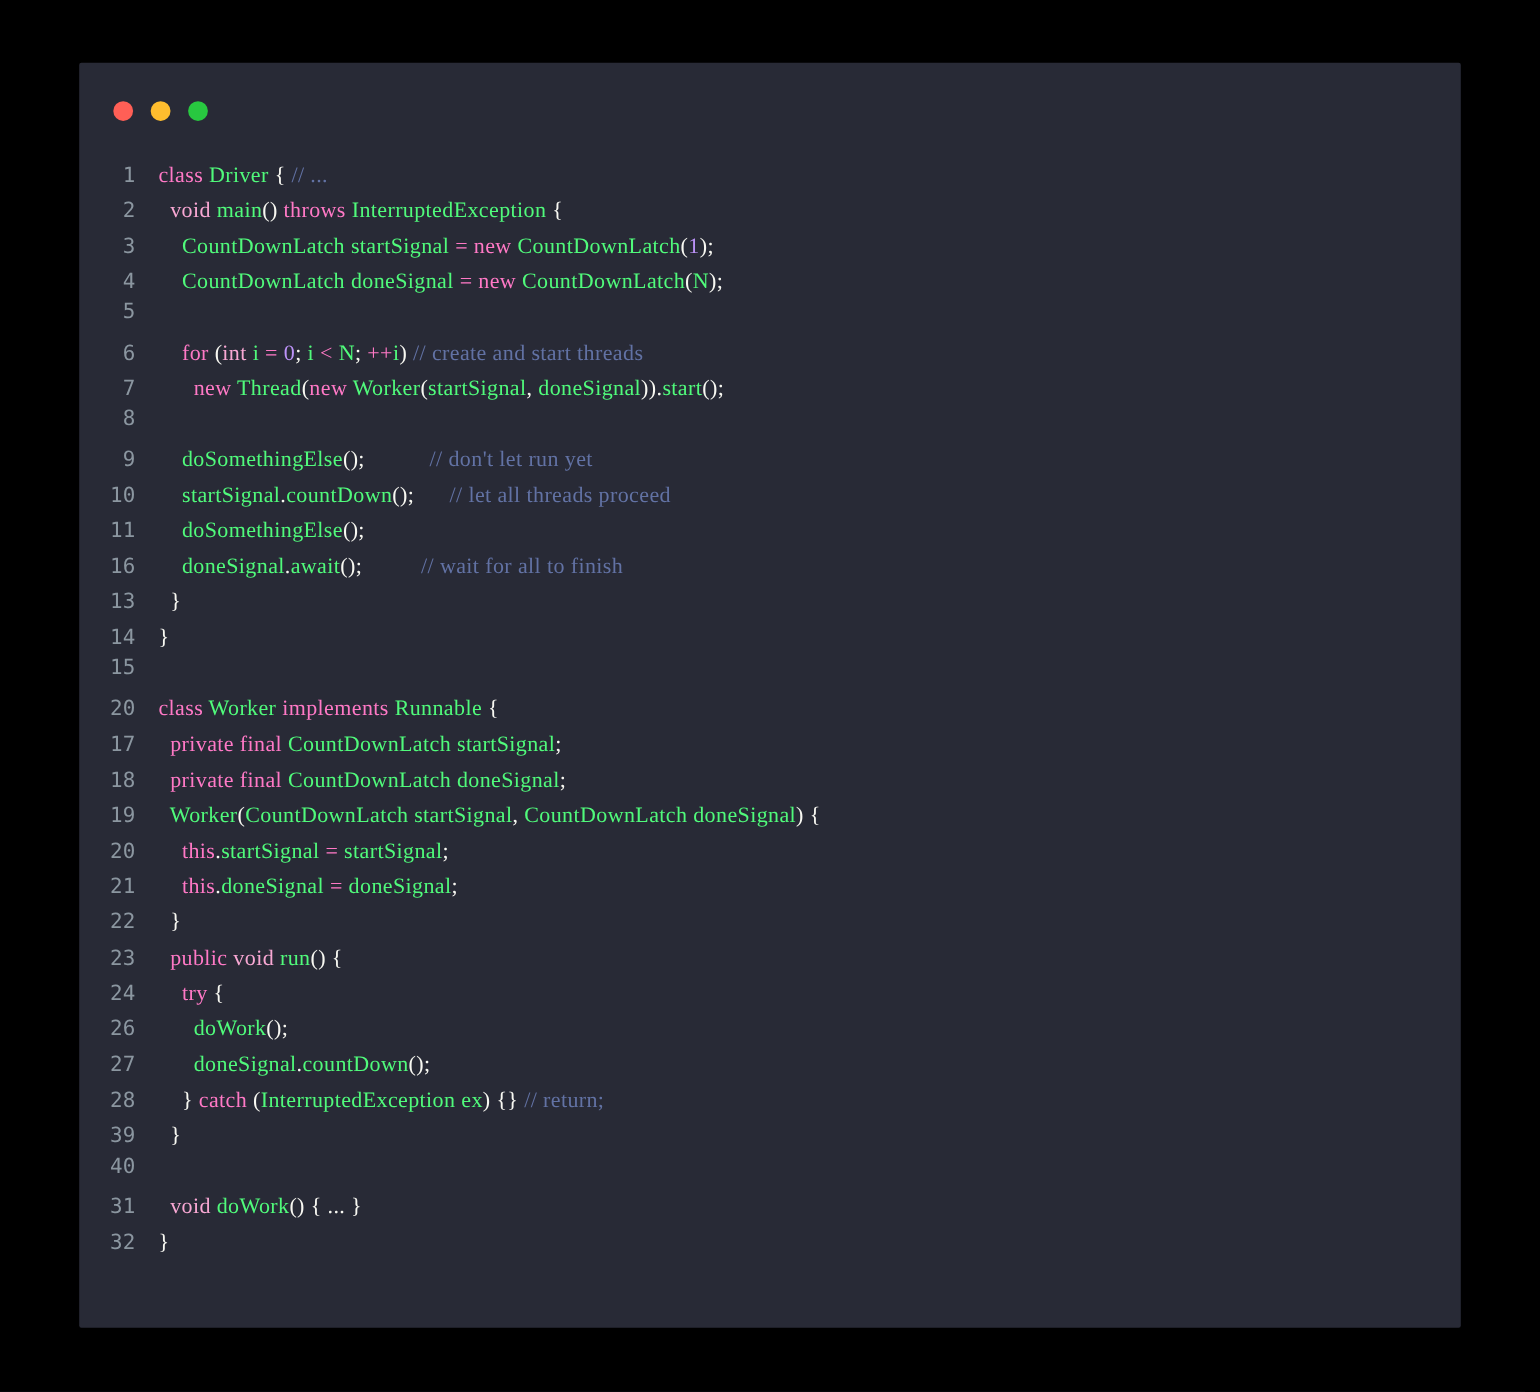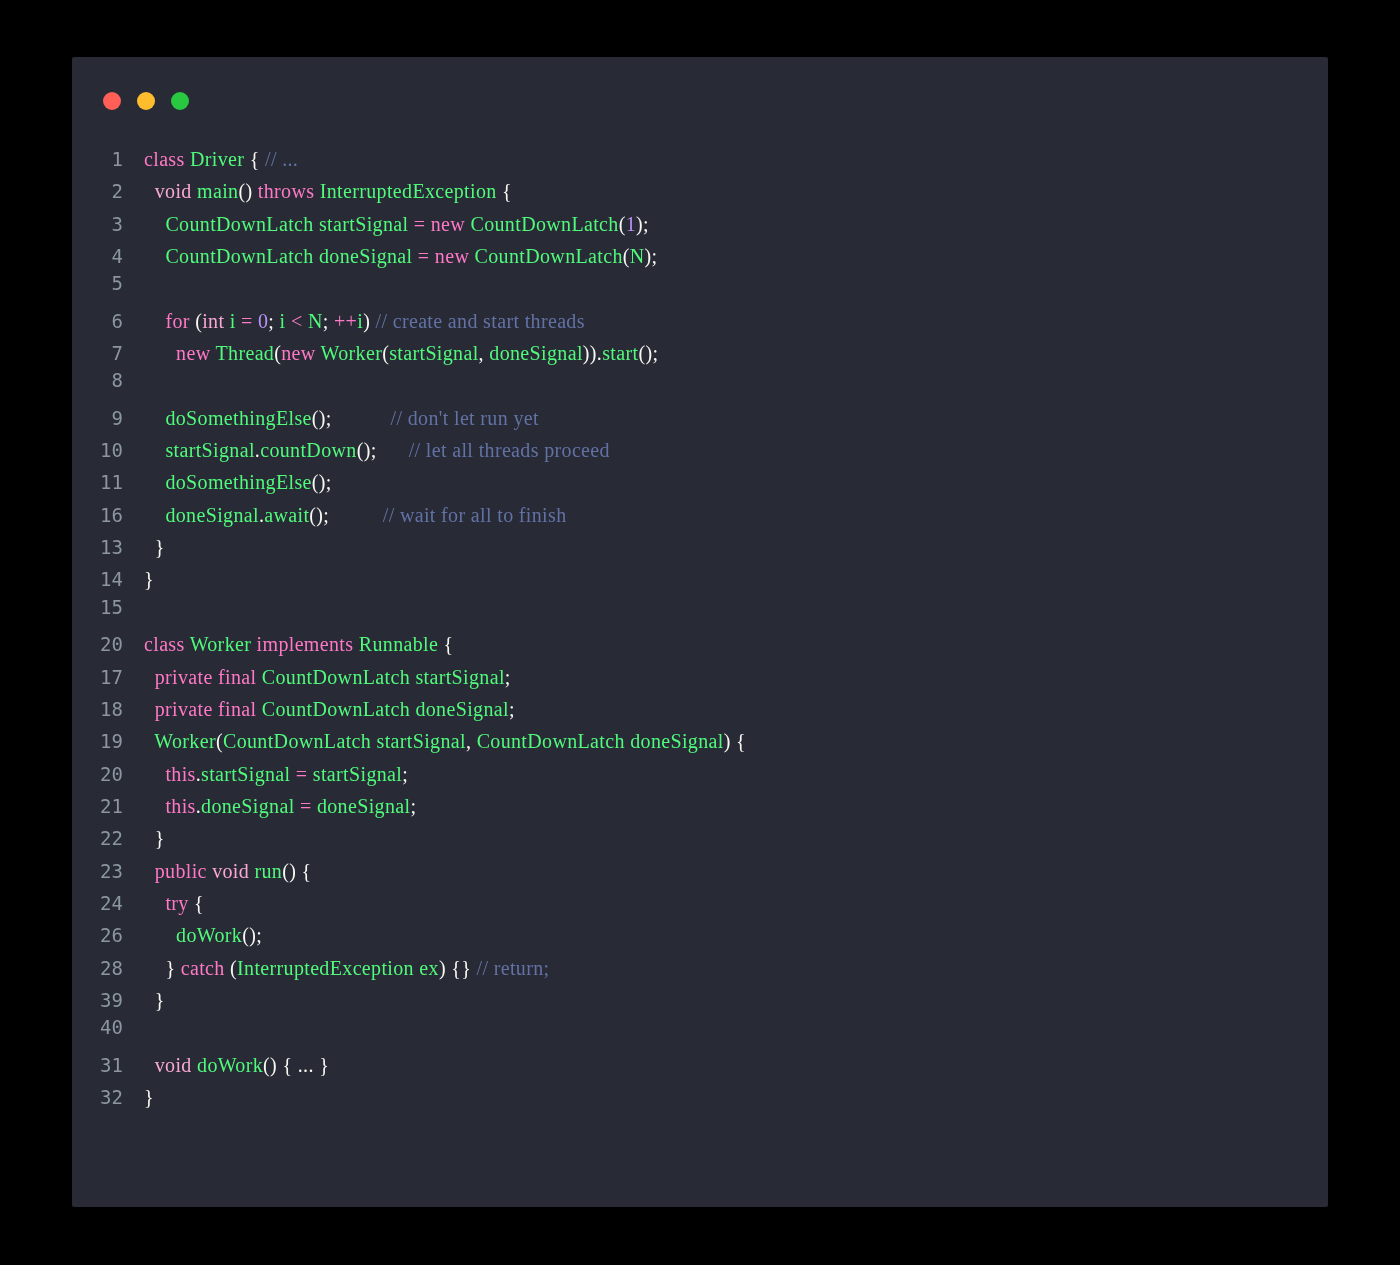--- a/index.html
+++ b/index.html
@@ -114,20 +114,21 @@
         <div class="code-line"><span class="line-no">20</span><span class="line-code"><span class="t-key">class</span><span class="t-punc"> </span><span class="t-ident">Worker</span><span class="t-punc"> </span><span class="t-key">implements</span><span class="t-punc"> </span><span class="t-ident">Runnable</span><span class="t-punc"> {</span></span></div>
         <div class="code-line"><span class="line-no">17</span><span class="line-code"><span class="t-punc">  </span><span class="t-key">private</span><span class="t-punc"> </span><span class="t-key">final</span><span class="t-punc"> </span><span class="t-ident">CountDownLatch</span><span class="t-punc"> </span><span class="t-ident">startSignal</span><span class="t-punc">;</span></span></div>
         <div class="code-line"><span class="line-no">18</span><span class="line-code"><span class="t-punc">  </span><span class="t-key">private</span><span class="t-punc"> </span><span class="t-key">final</span><span class="t-punc"> </span><span class="t-ident">CountDownLatch</span><span class="t-punc"> </span><span class="t-ident">doneSignal</span><span class="t-punc">;</span></span></div>
         <div class="code-line"><span class="line-no">19</span><span class="line-code"><span class="t-punc">  </span><span class="t-ident">Worker</span><span class="t-punc">(</span><span class="t-ident">CountDownLatch</span><span class="t-punc"> </span><span class="t-ident">startSignal</span><span class="t-punc">, </span><span class="t-ident">CountDownLatch</span><span class="t-punc"> </span><span class="t-ident">doneSignal</span><span class="t-punc">) {</span></span></div>
         <div class="code-line"><span class="line-no">20</span><span class="line-code"><span class="t-punc">    </span><span class="t-key">this</span><span class="t-punc">.</span><span class="t-ident">startSignal</span><span class="t-punc"> </span><span class="t-op">=</span><span class="t-punc"> </span><span class="t-ident">startSignal</span><span class="t-punc">;</span></span></div>
         <div class="code-line"><span class="line-no">21</span><span class="line-code"><span class="t-punc">    </span><span class="t-key">this</span><span class="t-punc">.</span><span class="t-ident">doneSignal</span><span class="t-punc"> </span><span class="t-op">=</span><span class="t-punc"> </span><span class="t-ident">doneSignal</span><span class="t-punc">;</span></span></div>
         <div class="code-line"><span class="line-no">22</span><span class="line-code"><span class="t-punc">  }</span></span></div>
         <div class="code-line"><span class="line-no">23</span><span class="line-code"><span class="t-punc">  </span><span class="t-key">public</span><span class="t-punc"> </span><span class="t-type">void</span><span class="t-punc"> </span><span class="t-ident">run</span><span class="t-punc">() {</span></span></div>
         <div class="code-line"><span class="line-no">24</span><span class="line-code"><span class="t-punc">    </span><span class="t-key">try</span><span class="t-punc"> {</span></span></div>
         <div class="code-line"><span class="line-no">26</span><span class="line-code"><span class="t-punc">      </span><span class="t-ident">doWork</span><span class="t-punc">();</span></span></div>
+        <div class="code-line"><span class="line-no">27</span><span class="line-code"><span class="t-punc">      </span><span class="t-ident">doneSignal</span><span class="t-punc">.</span><span class="t-ident">countDown</span><span class="t-punc">();</span></span></div>
         <div class="code-line"><span class="line-no">28</span><span class="line-code"><span class="t-punc">    } </span><span class="t-key">catch</span><span class="t-punc"> (</span><span class="t-ident">InterruptedException</span><span class="t-punc"> </span><span class="t-ident">ex</span><span class="t-punc">) {} </span><span class="t-comment">// return;</span></span></div>
         <div class="code-line"><span class="line-no">39</span><span class="line-code"><span class="t-punc">  }</span></span></div>
         <div class="code-line"><span class="line-no">40</span><span class="line-code"></span></div>
         <div class="code-line"><span class="line-no">31</span><span class="line-code"><span class="t-punc">  </span><span class="t-type">void</span><span class="t-punc"> </span><span class="t-ident">doWork</span><span class="t-punc">() { ... }</span></span></div>
         <div class="code-line"><span class="line-no">32</span><span class="line-code"><span class="t-punc">}</span></span></div>
       </div>
 
   </div>
 
 </div>

